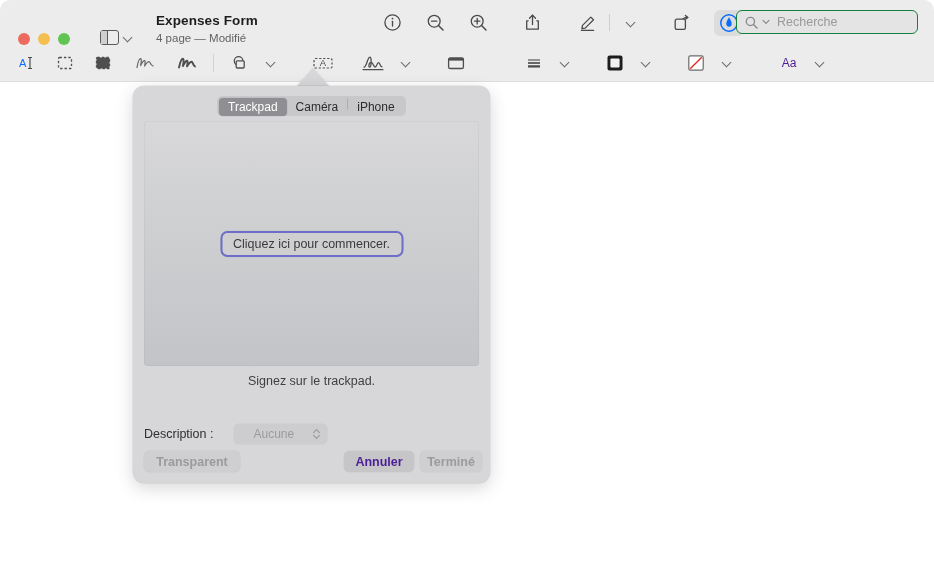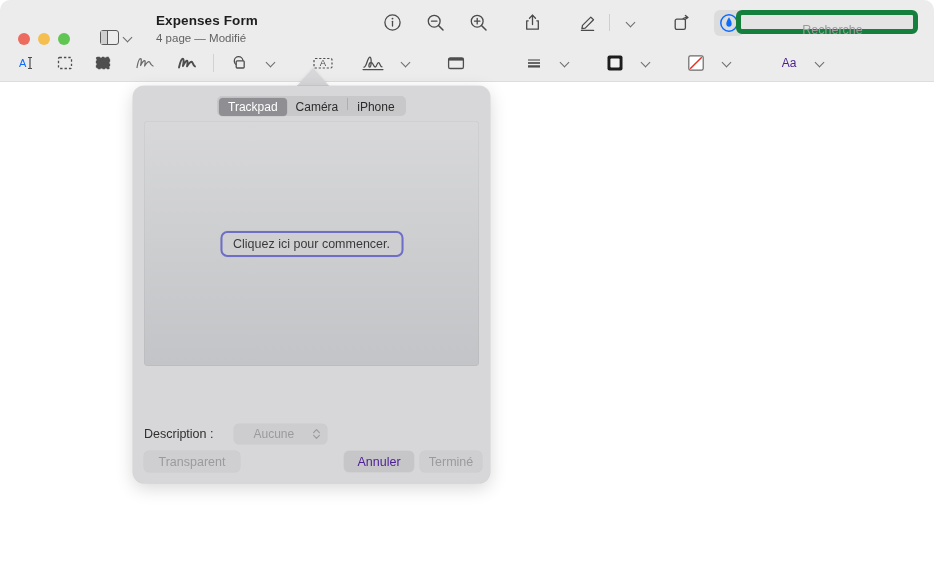--- a/index.html
+++ b/index.html
@@ -93,25 +93,24 @@
     background: #dcdcdc; border-radius: 6px; width: 30px; height: 26px;
   }
   .sep-v {
     width: 1px; height: 17px; background: #cfcfcf; margin: 0 4px;
   }
 
   .searchbox {
     position: absolute; right: 16px; top: 10px;
     width: 182px; height: 24px;
     background: #e4e4e4;
-    border: 5px solid #15803d;
+    border: 1px solid #15803d;
     border-radius: 6px;
     display: flex; align-items: center; padding-left: 8px;
     gap: 4px;
-    flex-direction: column;
   }
   .searchbox .ph {
     font-size: 12.5px; color: #9a9a9a; margin-left: 3px;
   }
 
   
   .markupbar {
     position: absolute; left: 0; top: 45px;
     width: 934px; height: 37px;
     background: #ececec;
@@ -201,21 +200,21 @@
     border-radius: 5px;
     display: flex; align-items: center;
     padding: 0 6px;
     justify-content: space-between;
     box-shadow: 0 0 0 0.5px rgba(0,0,0,0.06);
   }
   .popup-btn .val { font-size: 12px; color: #9b9b9e; margin-left: 13px; }
   .updown { display: flex; flex-direction: column; gap: 2px; color: #9b9b9e; }
 
   .btnrow {
-    position: absolute; left: 0; top: 365px; width: 417px; height: 24px;
+    position: absolute; left: 0; top: 365px; width: 417px; height: 24px; font-weight: bold;
   }
   .btn {
     position: absolute;
     height: 21px;
     border-radius: 5px;
     display: flex; align-items: center; justify-content: center;
     font-size: 12.5px;
     box-shadow: 0 0 0 0.5px rgba(0,0,0,0.05);
   }
   .btn.transparent { left: 11px; width: 96px; background: #cfcfd2; color: #9b9b9e; }
@@ -446,20 +445,21 @@
       <div class="seg sel">Trackpad</div>
       <div class="seg">Caméra</div>
       <div class="seg-div"></div>
       <div class="seg">iPhone</div>
     </div>
 
     <div class="trackpad">
       <div class="start-btn">Cliquez ici pour commencer.</div>
     </div>
 
+    <div class="hint">Signez sur le trackpad.</div>
 
     <div class="desc-row">
       <span class="desc-label">Description :</span>
       <div class="popup-btn">
         <span class="val">Aucune</span>
         <span class="updown">
           <svg width="9" height="12" viewBox="0 0 9 12">
             <path d="M1.6 4.6 L4.5 1.6 L7.4 4.6" fill="none" stroke="#9b9b9e" stroke-width="1.2" stroke-linecap="round" stroke-linejoin="round"></path>
             <path d="M1.6 7.4 L4.5 10.4 L7.4 7.4" fill="none" stroke="#9b9b9e" stroke-width="1.2" stroke-linecap="round" stroke-linejoin="round"></path>
           </svg>

